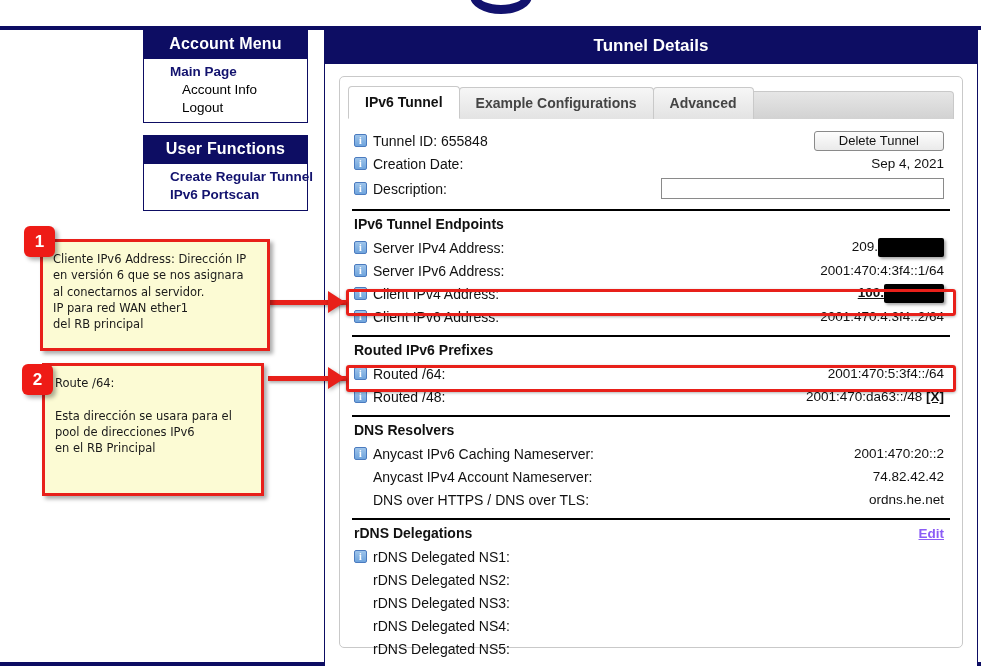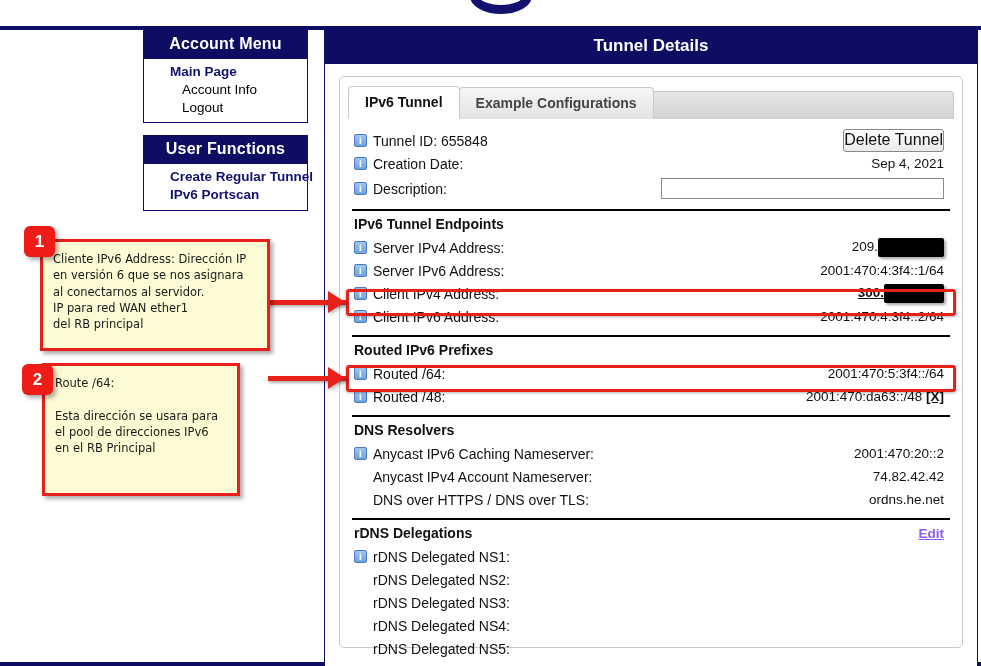--- a/index.html
+++ b/index.html
@@ -113,22 +113,22 @@
 
   .sec {
     font-size: 14px; font-weight: bold; color: #111;
     border-top: 2px solid #000; margin-top: 7px; padding: 5px 6px 4px 2px;
     display: flex; justify-content: space-between; align-items: baseline;
   }
   .editlink { font-size: 13.5px; font-weight: bold; color: #8b5cf6;
               text-decoration: underline; cursor: pointer; }
 
   .btn {
-    font-size: 16px; color: #111; background: linear-gradient(#fdfdfd,#eaeaea);
-    border: 1px solid #8a8a8a; border-radius: 3px; padding: 1px 0 2px;
+    font-size: 13px; color: #111; background: linear-gradient(#fdfdfd,#eaeaea);
+    border: 1px solid #8a8a8a; border-radius: 3px; padding: 1px 24px 2px;
     cursor: pointer; font-family: "Liberation Sans", sans-serif;
   }
   .txtbox {
     width: 283px; height: 21px; border: 1px solid #8a8a8a;
     background: #fff; display: inline-block;
   }
   .redact {
     display: inline-block; background: #000; height: 19px;
     vertical-align: middle; border-radius: 2px;
     box-shadow: 2px 2px 3px rgba(0,0,0,.35);
@@ -203,20 +203,21 @@
 
   <div class="main">
     <div class="main-head">Tunnel Details</div>
 
     <div class="main-body">
       <div class="tabwrap">
 
         <div class="tabs">
           <div class="tab active">IPv6 Tunnel</div>
           <div class="tab">Example Configurations</div>
+          <div class="tab">Advanced</div>
           <div class="tabfill"></div>
         </div>
 
         <div class="content">
 
           <div class="row">
             <span class="lbl">
               <span class="ico">i</span>
               <span>Tunnel ID: 655848</span>
             </span>
@@ -260,21 +261,21 @@
             </span>
             <span class="val">2001:470:4:3f4::1/64</span>
           </div>
 
           <div class="row">
             <span class="lbl">
               <span class="ico">i</span>
               <span>Client IPv4 Address:</span>
             </span>
             <span class="val">
-              <span class="ul">300.</span><span class="redact" style="width:60px;"></span>
+              <span class="ul">100.</span><span class="redact" style="width:60px;"></span>
             </span>
           </div>
 
           <div class="row">
             <span class="lbl">
               <span class="ico">i</span>
               <span>Client IPv6 Address:</span>
             </span>
             <span class="val">2001:470:4:3f4::2/64</span>
           </div>
@@ -387,21 +388,21 @@
 
   <div class="callout" style="left:40px; top:239px; width:230px; height:112px;">
     <span style="white-space:pre-line;">Cliente IPv6 Address: Dirección IP en versión 6 que se nos asignara al conectarnos al servidor.
 IP para red WAN ether1
 del RB principal</span>
   </div>
   <div class="badge" style="left:24px; top:226px;">
     <span>1</span>
   </div>
 
-  <div class="callout" style="left:42px; top:363px; width:198px; height:133px;">
+  <div class="callout" style="left:42px; top:363px; width:222px; height:133px;">
     <span style="white-space:pre-line;">Route /64:
 
 Esta dirección se usara para el pool de direcciones IPv6
 en el RB Principal</span>
   </div>
   <div class="badge" style="left:22px; top:364px;">
     <span>2</span>
   </div>
 
 </div>

